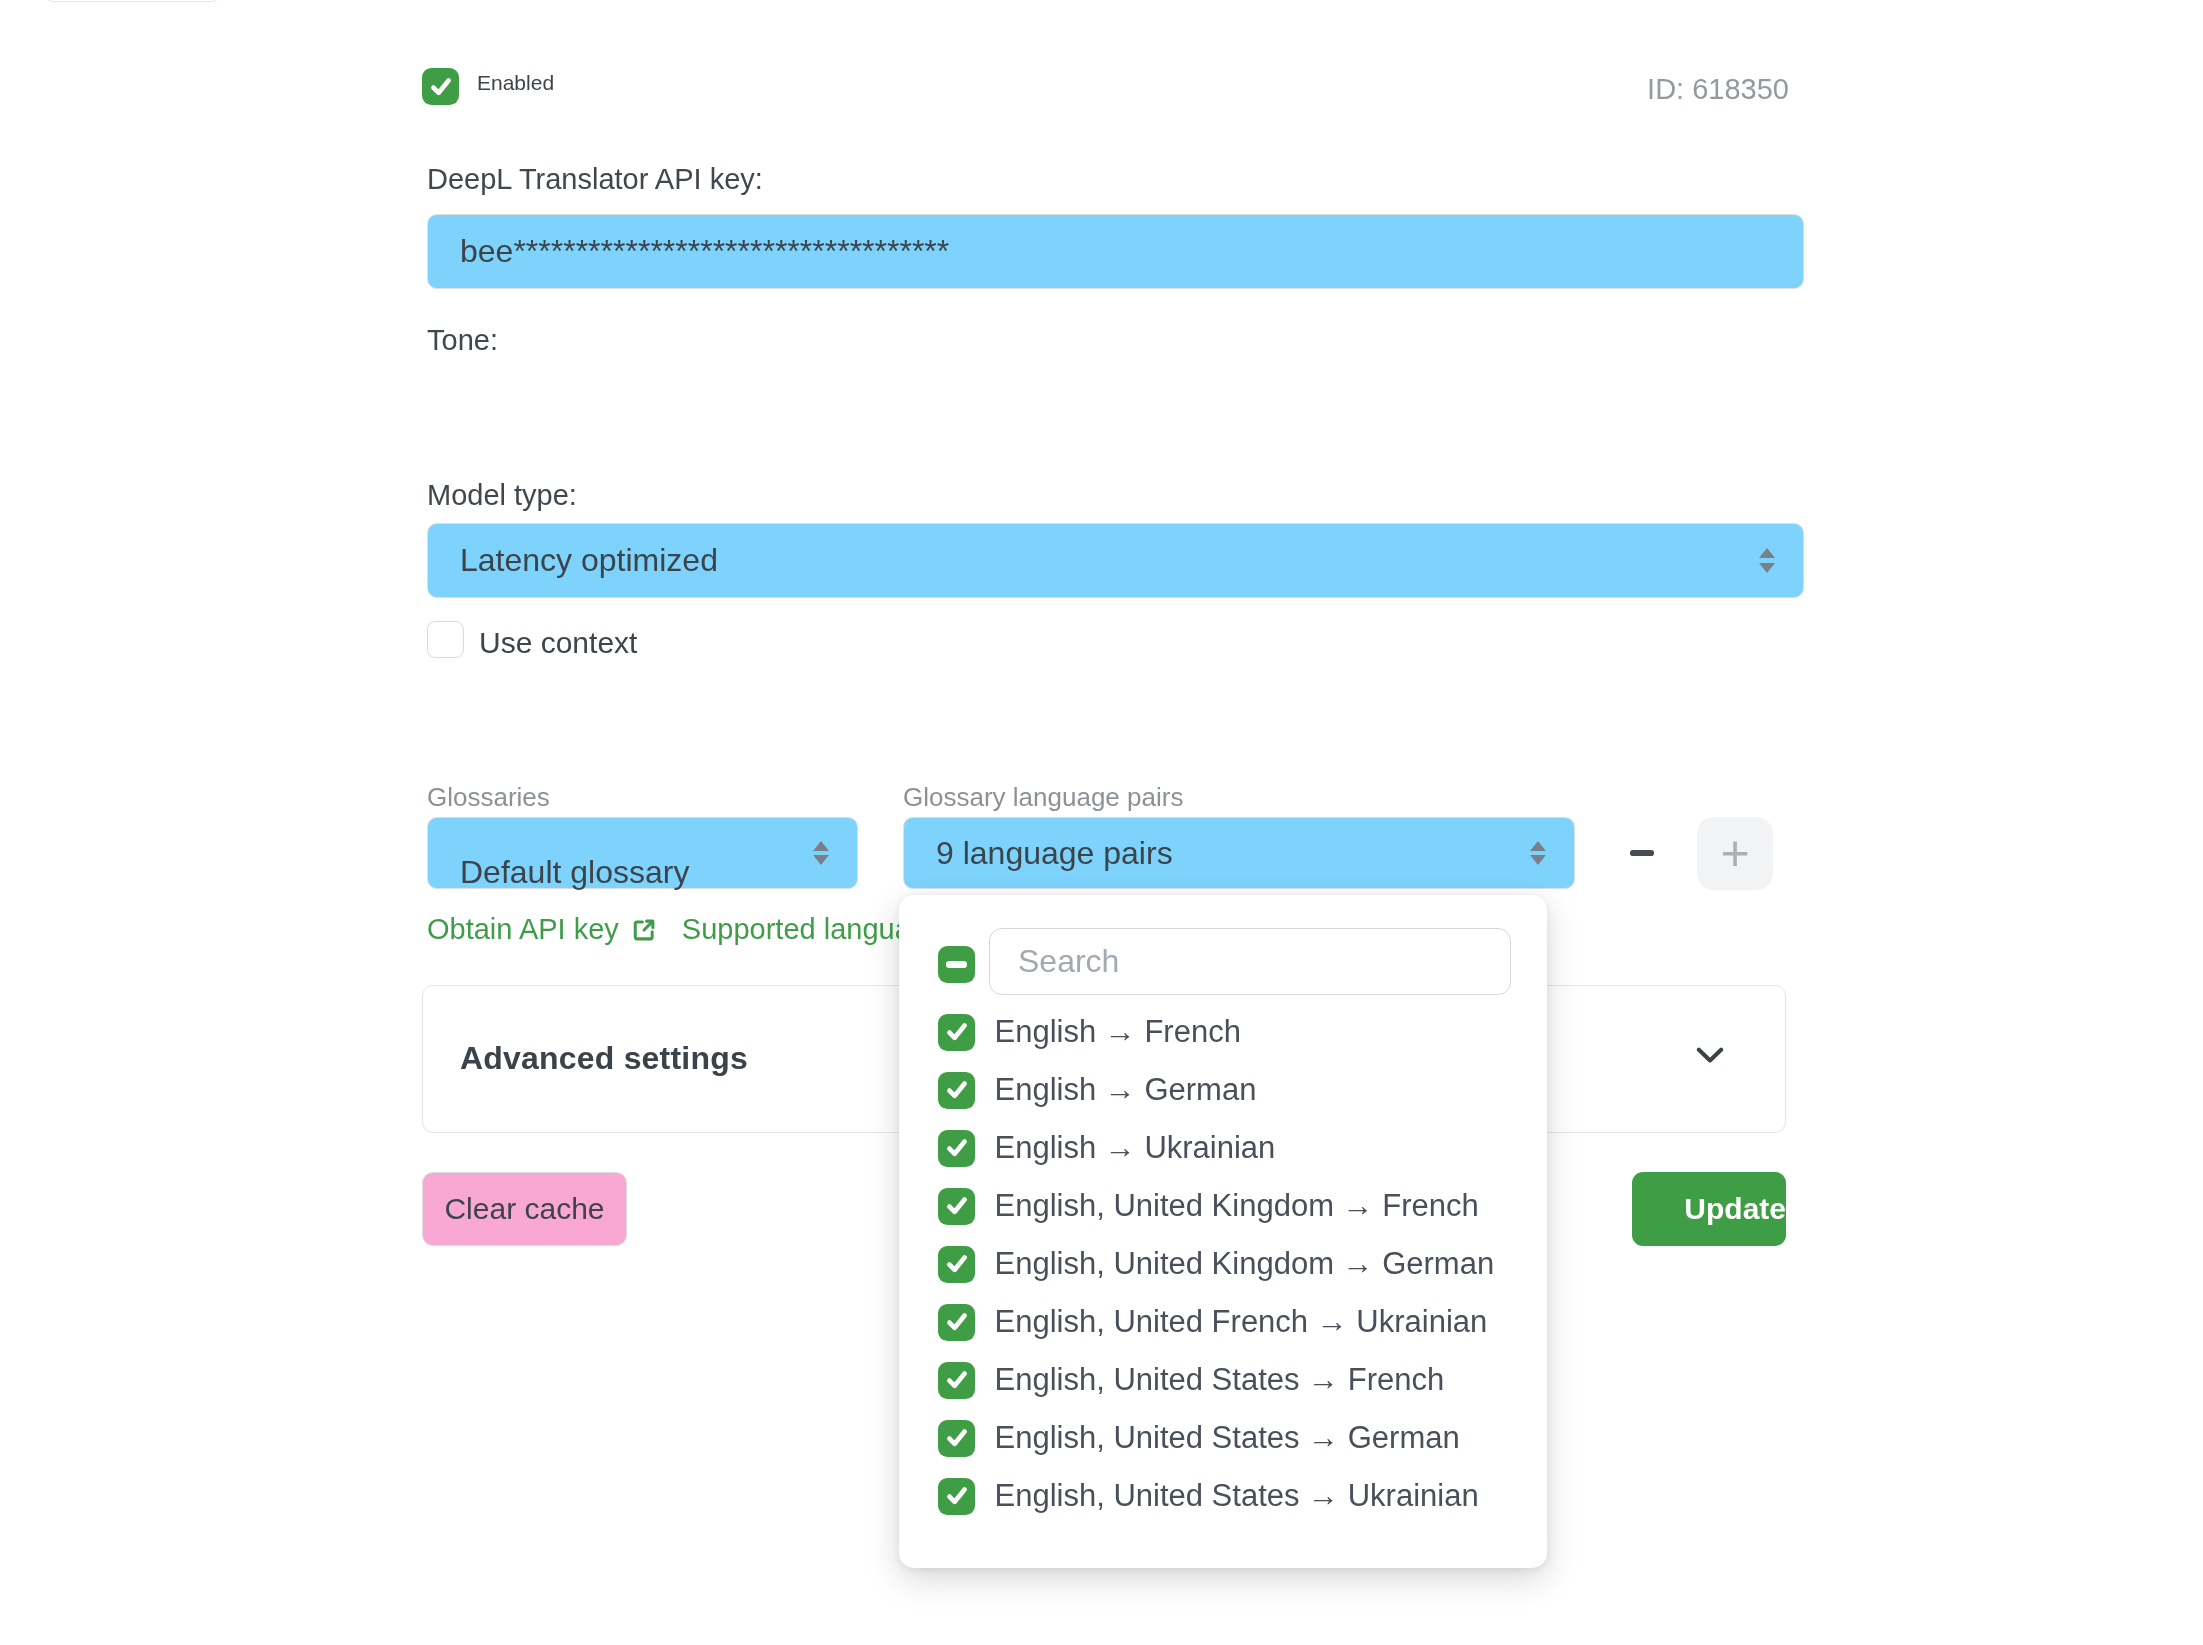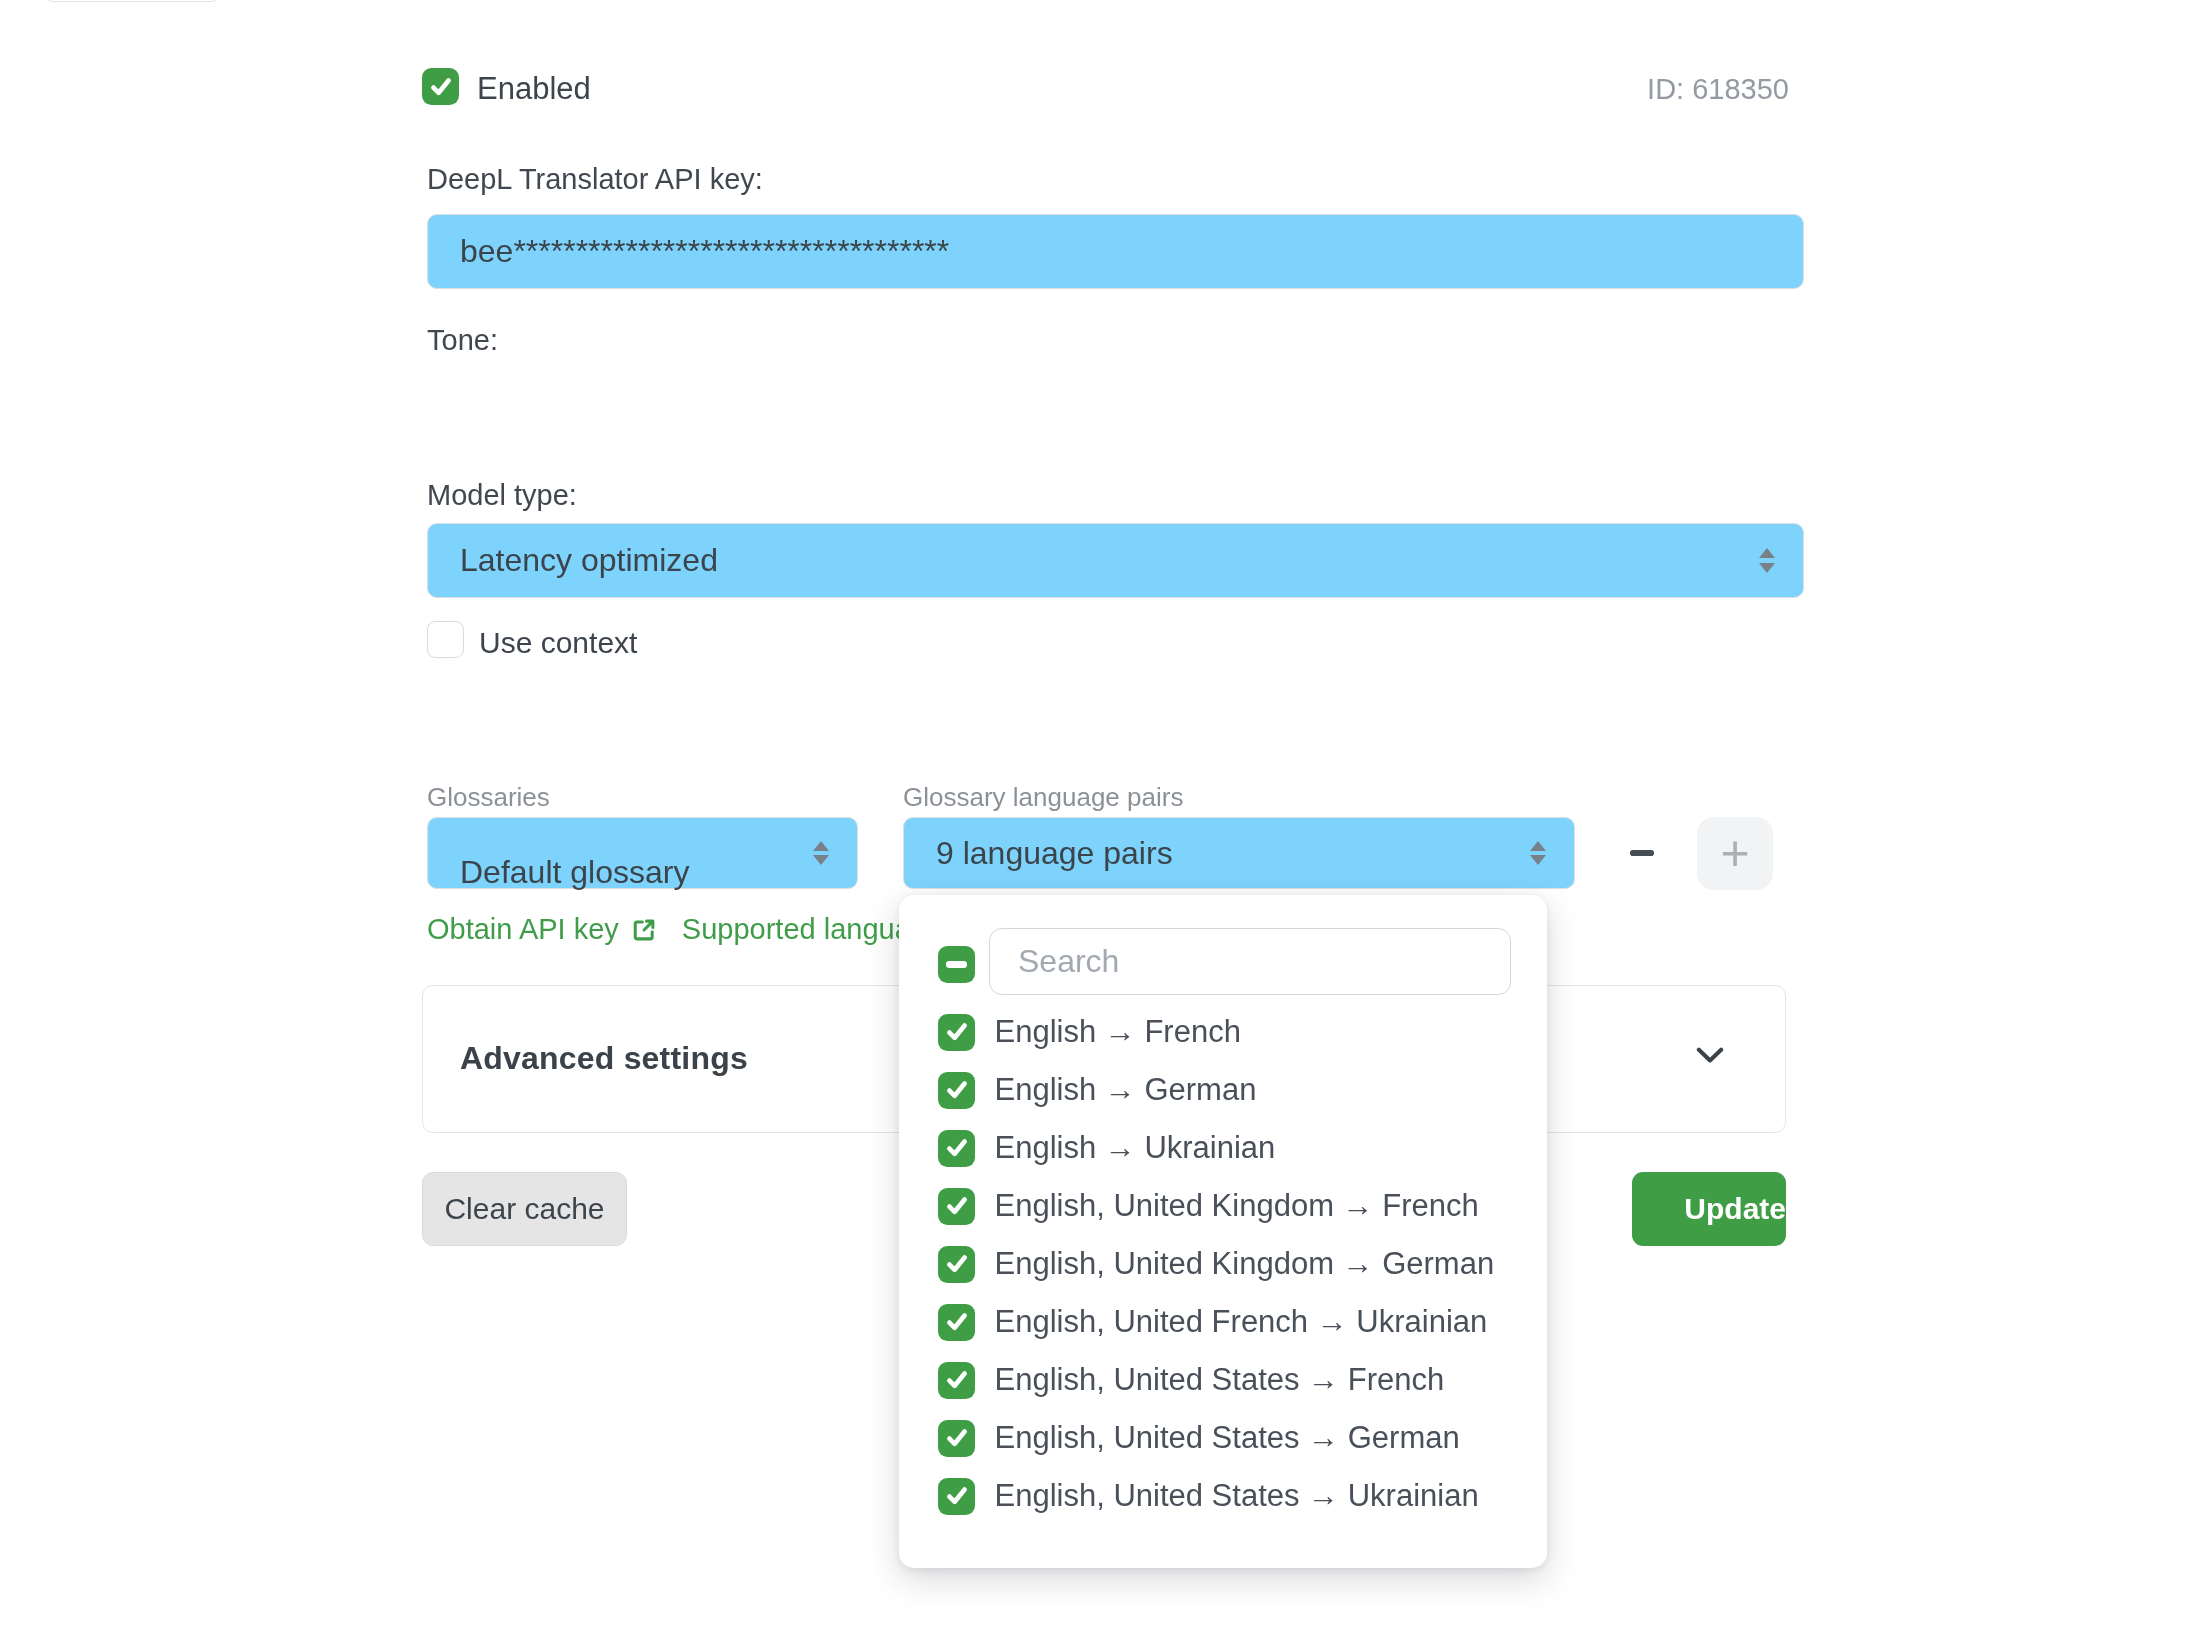--- a/index.html
+++ b/index.html
@@ -32,21 +32,21 @@
   .sorter .up{width:0;height:0;border-left:8.3px solid transparent;border-right:8.3px solid transparent;
     border-bottom:10.2px solid #78808a;}
   .sorter .down{width:0;height:0;border-left:8.3px solid transparent;border-right:8.3px solid transparent;
     border-top:10.2px solid #78808a;}
 
   .checkbox{position:absolute;width:37px;height:37px;border-radius:9.3px;cursor:pointer;}
   .checkbox.checked{background:var(--green);display:flex;align-items:center;justify-content:center;}
   .checkbox.unchecked{background:#fff;border:1.9px solid #d7dadc;border-radius:8.3px;}
   .checkbox svg{width:28px;height:28px;}
 
-  .enabled-label{position:absolute;left:477px;top:71px;font-size:31px;color:var(--text-dark);}
+  .enabled-label{position:absolute;left:477px;top:71px;font-size:21px;color:var(--text-dark);}
   .id-text{position:absolute;left:1466px;top:73px;width:323px;text-align:right;
     font-size:29px;color:#939aa1;}
 
   .description{position:absolute;left:427px;top:683px;width:1364px;font-size:29px;
     line-height:38px;color:var(--text-body);}
 
   .minus-btn{position:absolute;left:1616px;top:827px;width:52px;height:52px;border:none;
     background:transparent;display:flex;align-items:center;justify-content:center;cursor:pointer;}
   .minus-btn .bar{width:24px;height:5.6px;background:#454c52;border-radius:2.8px;}
   .plus-btn{position:absolute;left:1697px;top:817px;width:76px;height:73px;border:none;
@@ -59,21 +59,21 @@
   .ext-icon{width:28px;height:28px;margin:1.9px 24px 0 11px;}
 
   .advanced-panel{position:absolute;left:422px;top:985px;width:1364px;height:148px;
     background:#fff;border:1.9px solid #e3e5e7;border-radius:11px;z-index:1;cursor:pointer;}
   .advanced-title{position:absolute;left:37px;top:54px;font-size:32px;font-weight:700;
     color:#3b4249;letter-spacing:0.2px;}
   .advanced-chevron{position:absolute;right:61px;top:61px;width:28px;height:16.7px;}
 
   .btn{position:absolute;top:1172px;height:74px;border-radius:11px;font-size:30px;
     cursor:pointer;font-family:"Liberation Sans",sans-serif;}
-  .clear-cache{left:422px;width:205px;background:#e5e5e5;border:1.9px solid #d9dcdf;color:#3d444b;}
+  .clear-cache{left:422px;width:205px;background:#f9a8d4;border:1.9px solid #d9dcdf;color:#3d444b;}
   .update{left:1632px;width:154px;background:var(--green);border:none;color:#fff;font-weight:700;text-align:right;}
 
   
   .dropdown{position:absolute;left:899px;top:895px;width:648px;height:673px;background:#fff;
     border-radius:15px;box-shadow:0 11px 33px rgba(33,41,48,.18),0 1.9px 7.4px rgba(33,41,48,.08);
     z-index:30;}
   .dropdown .select-all{left:39px;top:51px;position:absolute;width:37px;height:37px;
     border-radius:9.3px;background:var(--green);display:flex;align-items:center;
     justify-content:center;cursor:pointer;}
   .dropdown .select-all .bar{width:20.4px;height:6.5px;background:#fff;border-radius:3.2px;}

